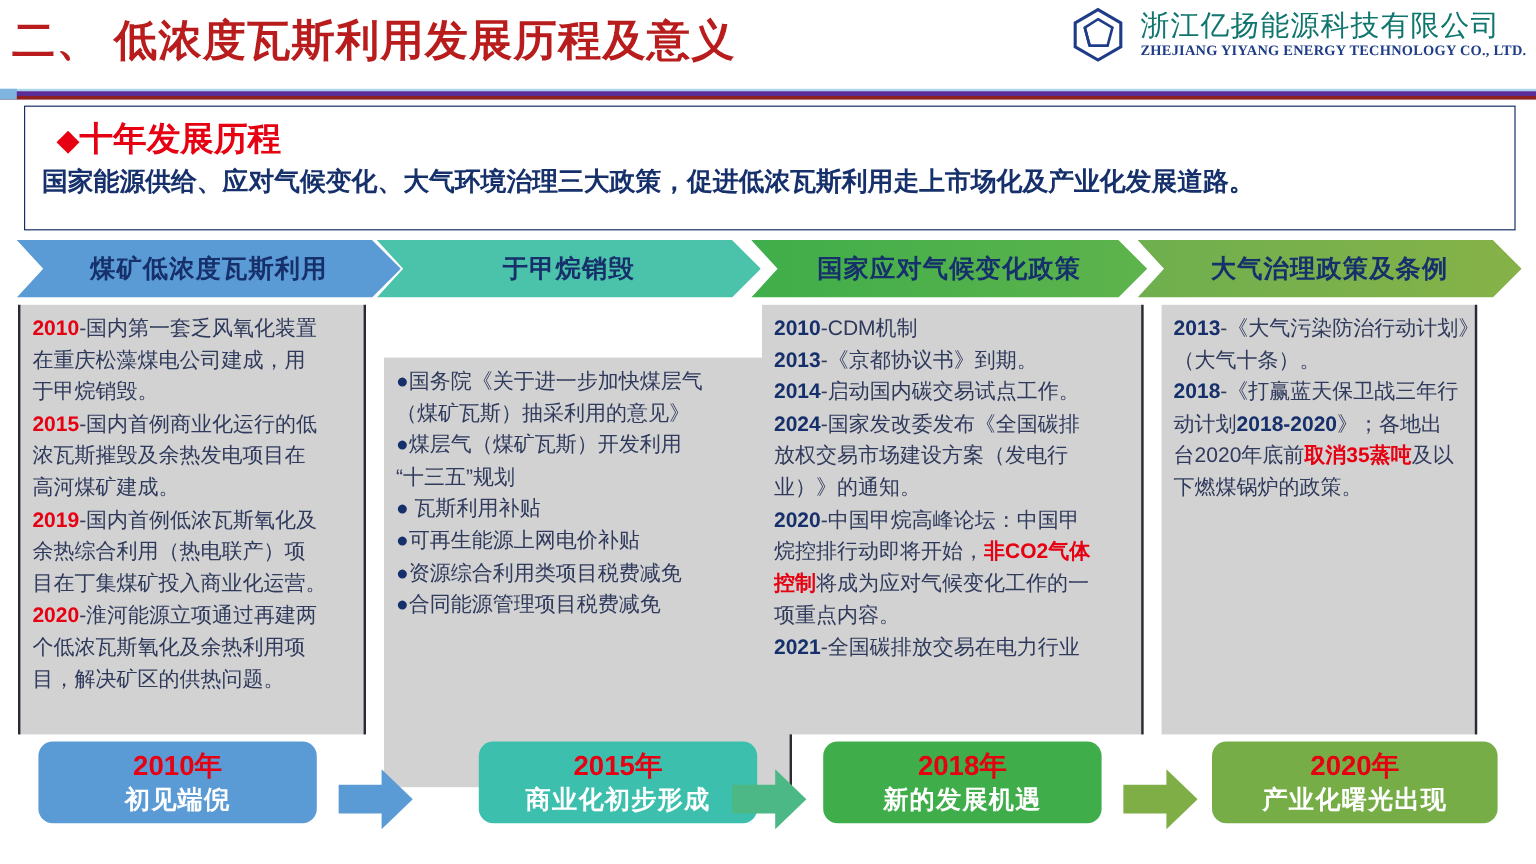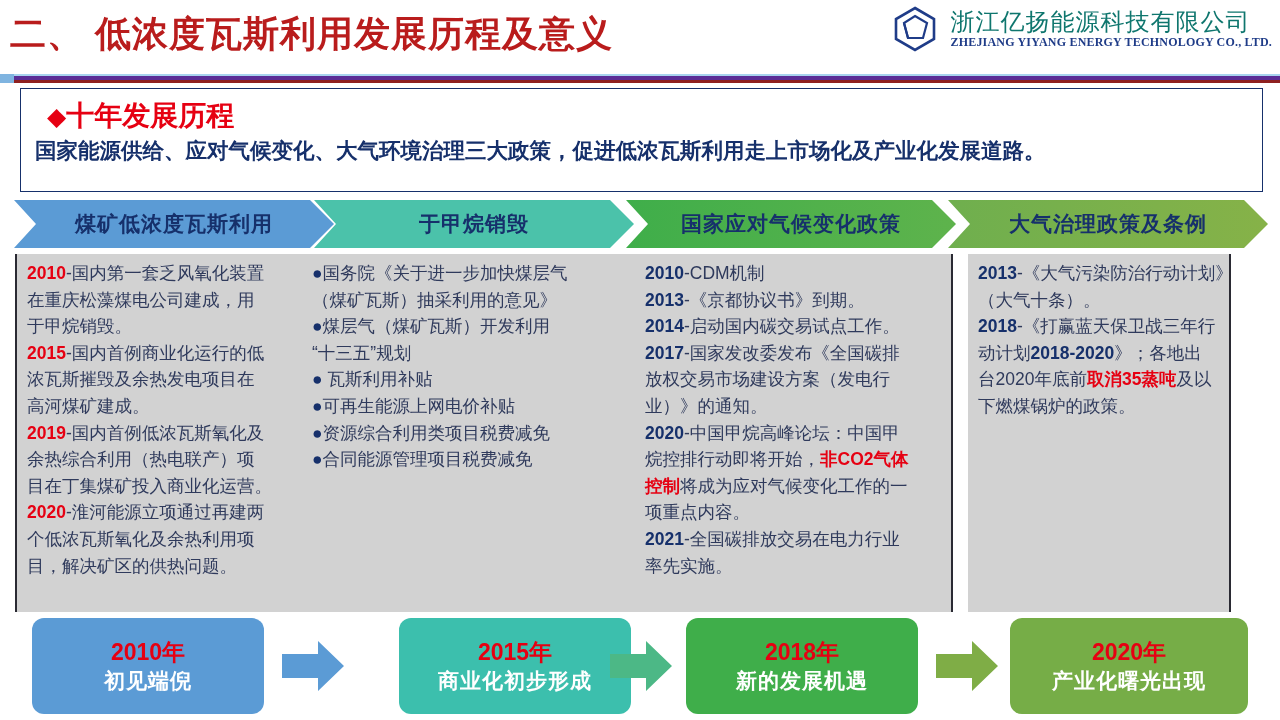--- a/index.html
+++ b/index.html
@@ -63,21 +63,21 @@
   .panel.first { border-left:2px solid #2A2A33; }
   .line { font-size:17.5px; line-height:1.52; color:#2F3A5C; white-space:nowrap; }
   .yr-red { color:#E60012; font-weight:bold; }
   .yr-nav { color:#16306B; font-weight:bold; }
   .hl-red { color:#E60012; font-weight:bold; }
   .bul { color:#16306B; }
 
   
   .miles { position:absolute; left:0; top:618px; width:1280px; height:102px; }
   .mbox {
-    position:absolute; top:0; height:96px; border-radius:12px;
+    position:absolute; top:0; height:68px; border-radius:12px;
     display:flex; flex-direction:column; align-items:center; justify-content:center;
     gap:3px;
   }
   .myear { font-size:23px; font-weight:bold; color:#E60012; line-height:1.1; }
   .mlabel { font-size:21px; font-weight:bold; color:#ffffff; line-height:1.1; letter-spacing:1px; }
   .marrow { position:absolute; top:22px; width:62px; height:52px; }
 </style>
 </head>
 <body>
 
@@ -164,44 +164,43 @@
       <div class="line">浓瓦斯摧毁及余热发电项目在</div>
       <div class="line">高河煤矿建成。</div>
       <div class="line"><span class="yr-red">2019</span>-国内首例低浓瓦斯氧化及</div>
       <div class="line">余热综合利用（热电联产）项</div>
       <div class="line">目在丁集煤矿投入商业化运营。</div>
       <div class="line"><span class="yr-red">2020</span>-淮河能源立项通过再建两</div>
       <div class="line">个低浓瓦斯氧化及余热利用项</div>
       <div class="line">目，解决矿区的供热问题。</div>
     </div>
 
-    <div class="panel" style="left:287px; width:340px;">
+    <div class="panel" style="left:305px; width:340px;margin-top:44px;">
       <div class="line"><span class="bul">●</span>国务院《关于进一步加快煤层气</div>
       <div class="line">（煤矿瓦斯）抽采利用的意见》</div>
       <div class="line"><span class="bul">●</span>煤层气（煤矿瓦斯）开发利用</div>
       <div class="line">“十三五”规划</div>
       <div class="line"><span class="bul">●</span> 瓦斯利用补贴</div>
       <div class="line"><span class="bul">●</span>可再生能源上网电价补贴</div>
       <div class="line"><span class="bul">●</span>资源综合利用类项目税费减免</div>
       <div class="line"><span class="bul">●</span>合同能源管理项目税费减免</div>
     </div>
 
     <div class="panel" style="left:620px; width:318px;">
       <div class="line"><span class="yr-nav">2010</span>-CDM机制</div>
       <div class="line"><span class="yr-nav">2013</span>-《京都协议书》到期。</div>
       <div class="line"><span class="yr-nav">2014</span>-启动国内碳交易试点工作。</div>
-      <div class="line"><span class="yr-nav">2017</span>-国家发改委发布《全国碳排</div>
+      <div class="line"><span class="yr-nav">2024</span>-国家发改委发布《全国碳排</div>
       <div class="line">放权交易市场建设方案（发电行</div>
       <div class="line">业）》的通知。</div>
       <div class="line"><span class="yr-nav">2020</span>-中国甲烷高峰论坛：中国甲</div>
       <div class="line">烷控排行动即将开始，<span class="hl-red">非CO2气体</span></div>
       <div class="line"><span class="hl-red">控制</span>将成为应对气候变化工作的一</div>
       <div class="line">项重点内容。</div>
       <div class="line"><span class="yr-nav">2021</span>-全国碳排放交易在电力行业</div>
-      <div class="line">率先实施。</div>
     </div>
 
     <div class="panel" style="left:953px; width:263px;">
       <div class="line"><span class="yr-nav">2013</span>-《大气污染防治行动计划》</div>
       <div class="line">（大气十条）。</div>
       <div class="line"><span class="yr-nav">2018</span>-《打赢蓝天保卫战三年行</div>
       <div class="line">动计划<span class="yr-nav">2018-2020</span>》；各地出</div>
       <div class="line">台2020年底前<span class="hl-red">取消35蒸吨</span>及以</div>
       <div class="line">下燃煤锅炉的政策。</div>
     </div>

